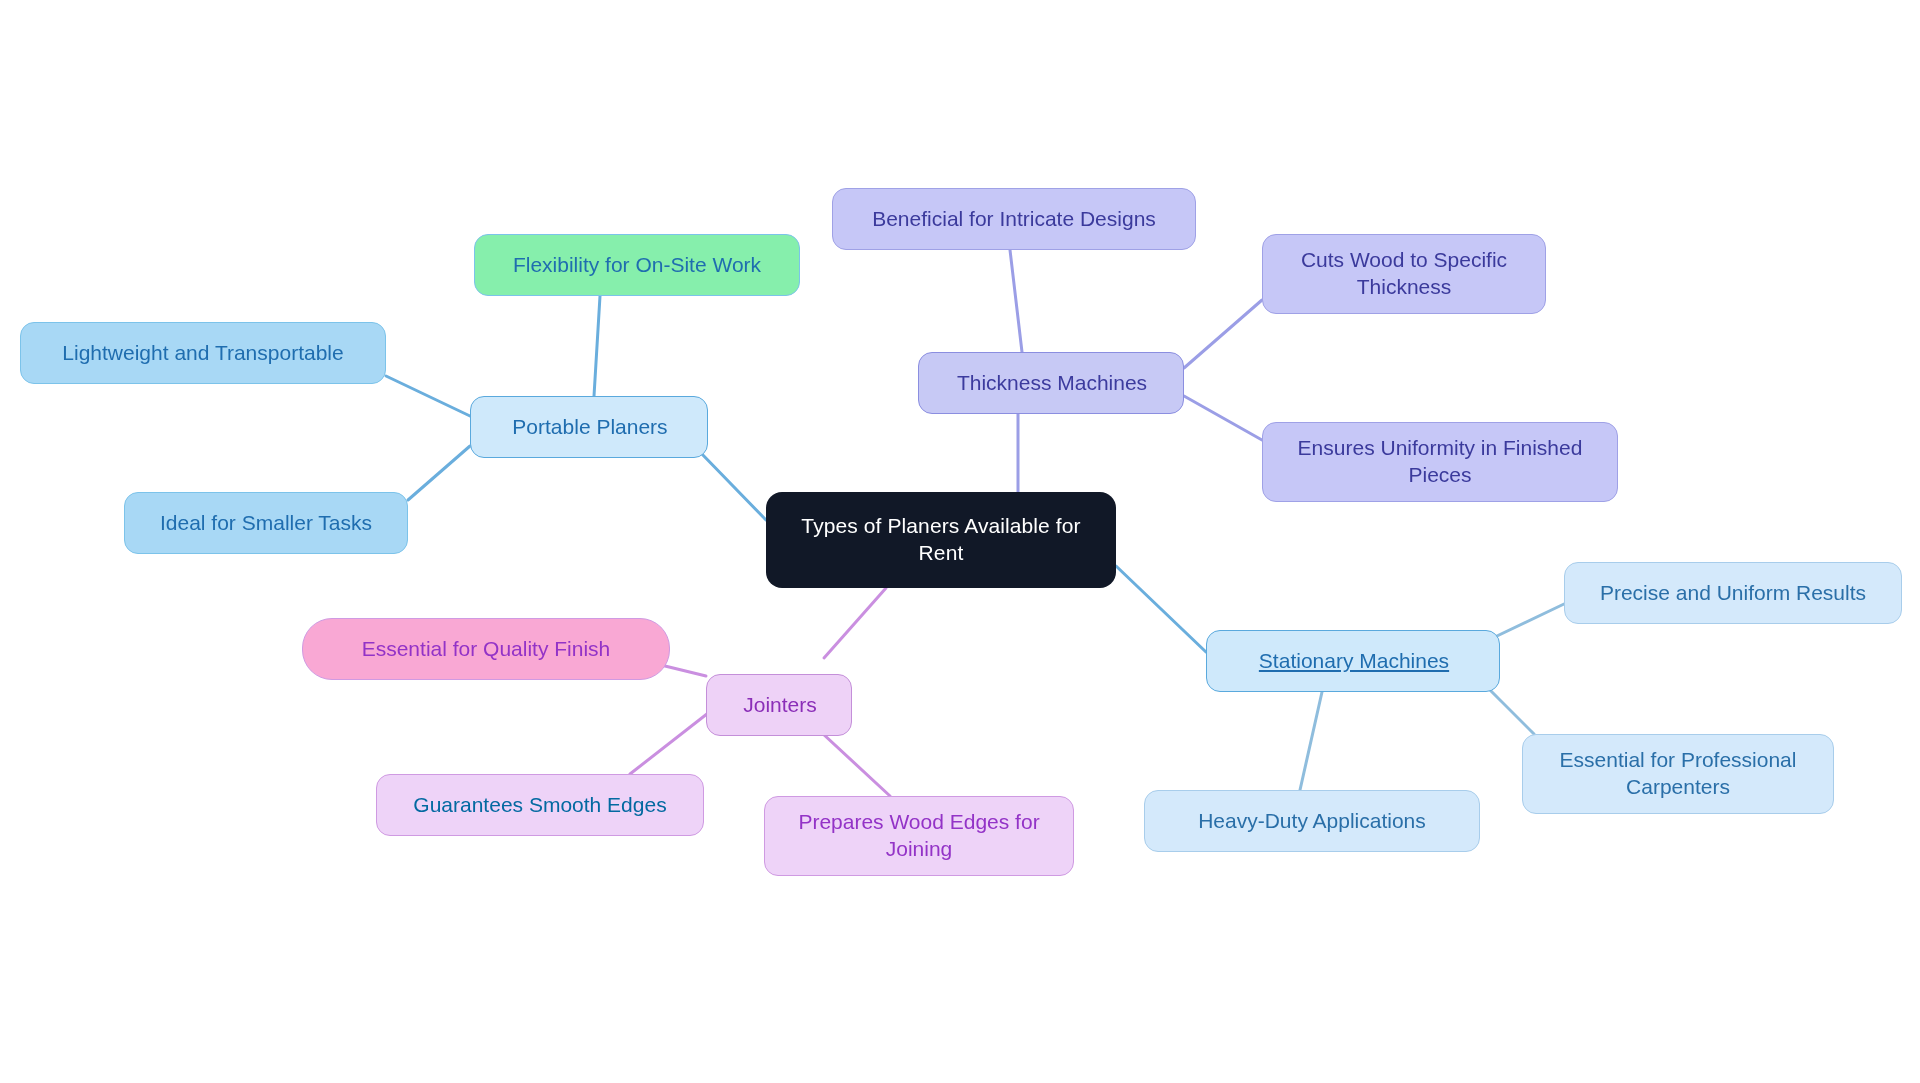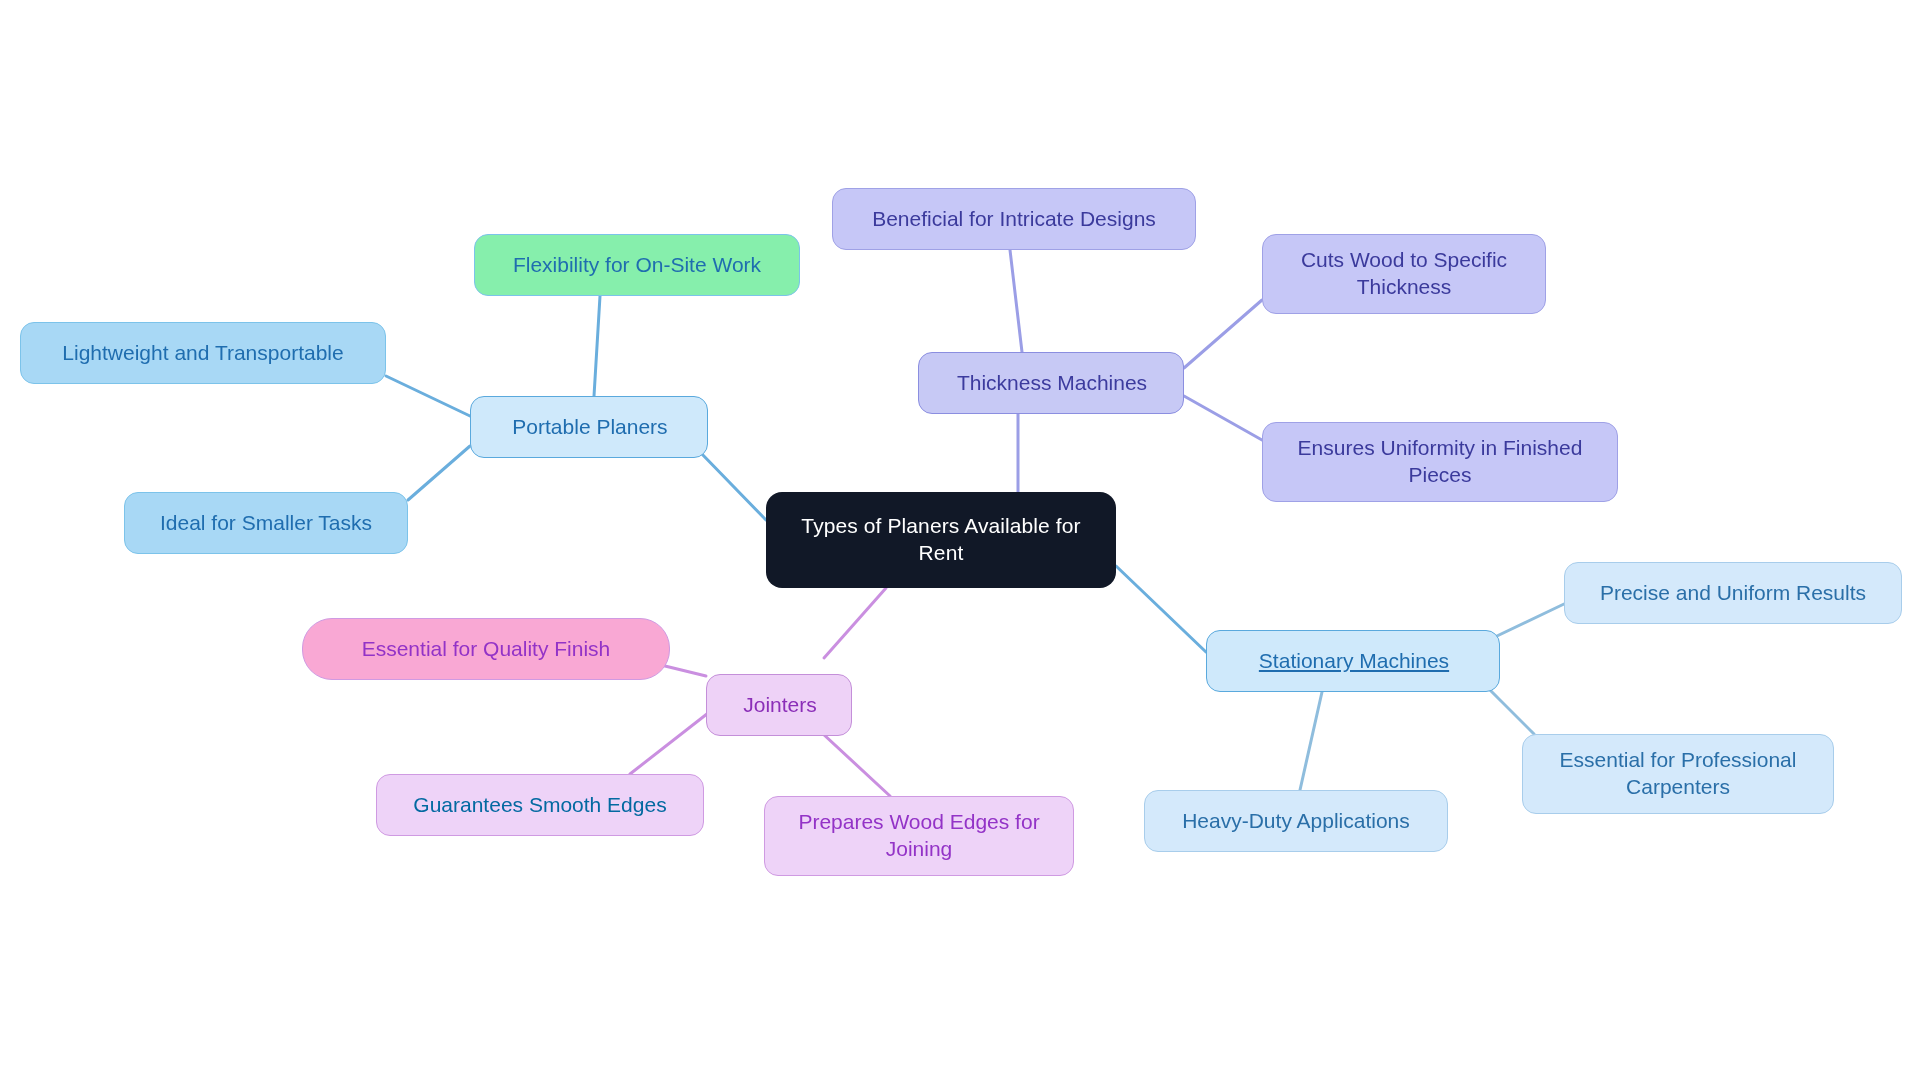--- a/index.html
+++ b/index.html
@@ -92,15 +92,15 @@
 Pieces</div>
       <div class="node branch" style="left: 706px; top: 658px; width: 146px; height: 62px; background: rgb(238, 210, 247); border-color: rgb(196, 143, 217); color: rgb(139, 47, 184); margin-top: 16px;">Jointers</div>
       <div class="node leaf" style="left: 302px; top: 618px; width: 368px; height: 62px; background: #f9a8d4; border-color: rgb(207, 154, 226); color: rgb(147, 51, 199); border-radius: 30px;">Essential for Quality Finish</div>
       <div class="node leaf" style="left: 376px; top: 774px; width: 328px; height: 62px; background: rgb(238, 211, 248); border-color: rgb(207, 154, 226); color: #0369a1;">Guarantees Smooth Edges</div>
       <div class="node leaf" style="left: 764px; top: 796px; width: 310px; height: 80px; background: rgb(238, 211, 248); border-color: rgb(207, 154, 226); color: rgb(147, 51, 199);">Prepares Wood Edges for
 Joining</div>
       <div class="node branch" style="left: 1206px; top: 630px; width: 294px; height: 62px; background: rgb(207, 233, 251); border-color: rgb(90, 169, 221); color: rgb(31, 109, 175); text-decoration: underline;">Stationary Machines</div>
       <div class="node leaf" style="left: 1564px; top: 562px; width: 338px; height: 62px; background: rgb(212, 233, 251); border-color: rgb(168, 205, 235); color: rgb(42, 111, 168);">Precise and Uniform Results</div>
       <div class="node leaf" style="left: 1522px; top: 734px; width: 312px; height: 80px; background: rgb(212, 233, 251); border-color: rgb(168, 205, 235); color: rgb(42, 111, 168);">Essential for Professional
 Carpenters</div>
-      <div class="node leaf" style="left: 1144px; top: 790px; width: 304px; height: 62px; background: rgb(212, 233, 251); border-color: rgb(168, 205, 235); color: rgb(42, 111, 168);">Heavy-Duty Applications</div>
+      <div class="node leaf" style="left: 1144px; top: 790px; width: 336px; height: 62px; background: rgb(212, 233, 251); border-color: rgb(168, 205, 235); color: rgb(42, 111, 168);">Heavy-Duty Applications</div>
     </div>
 </div>
 
 </body></html>

